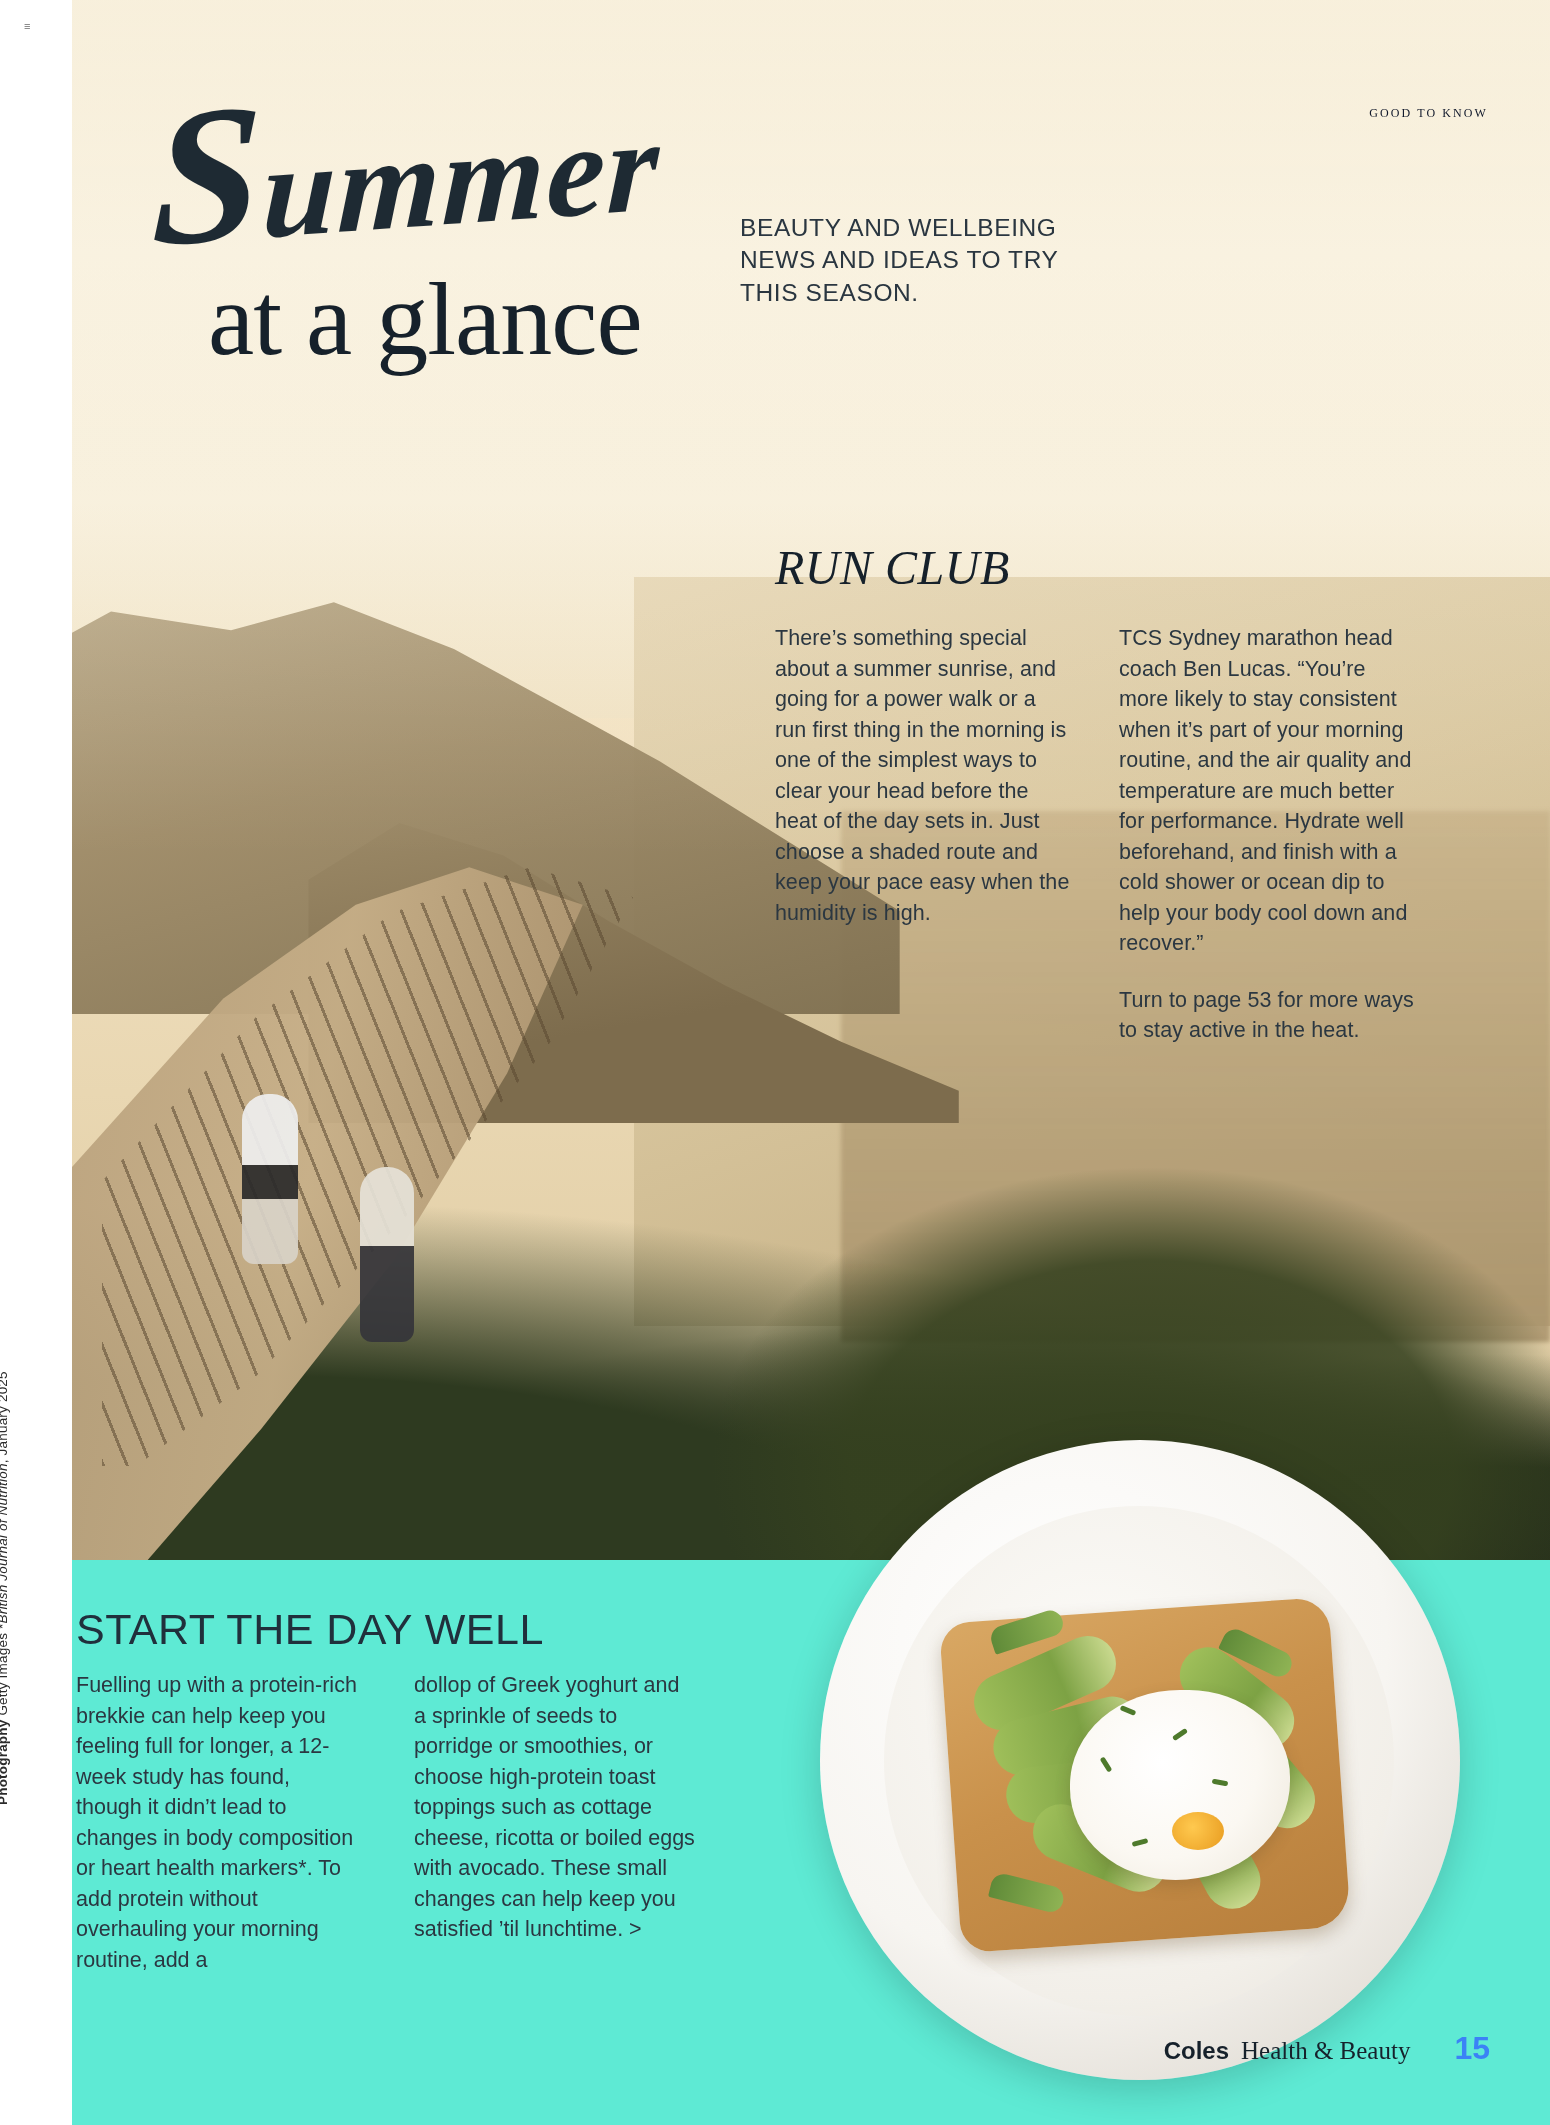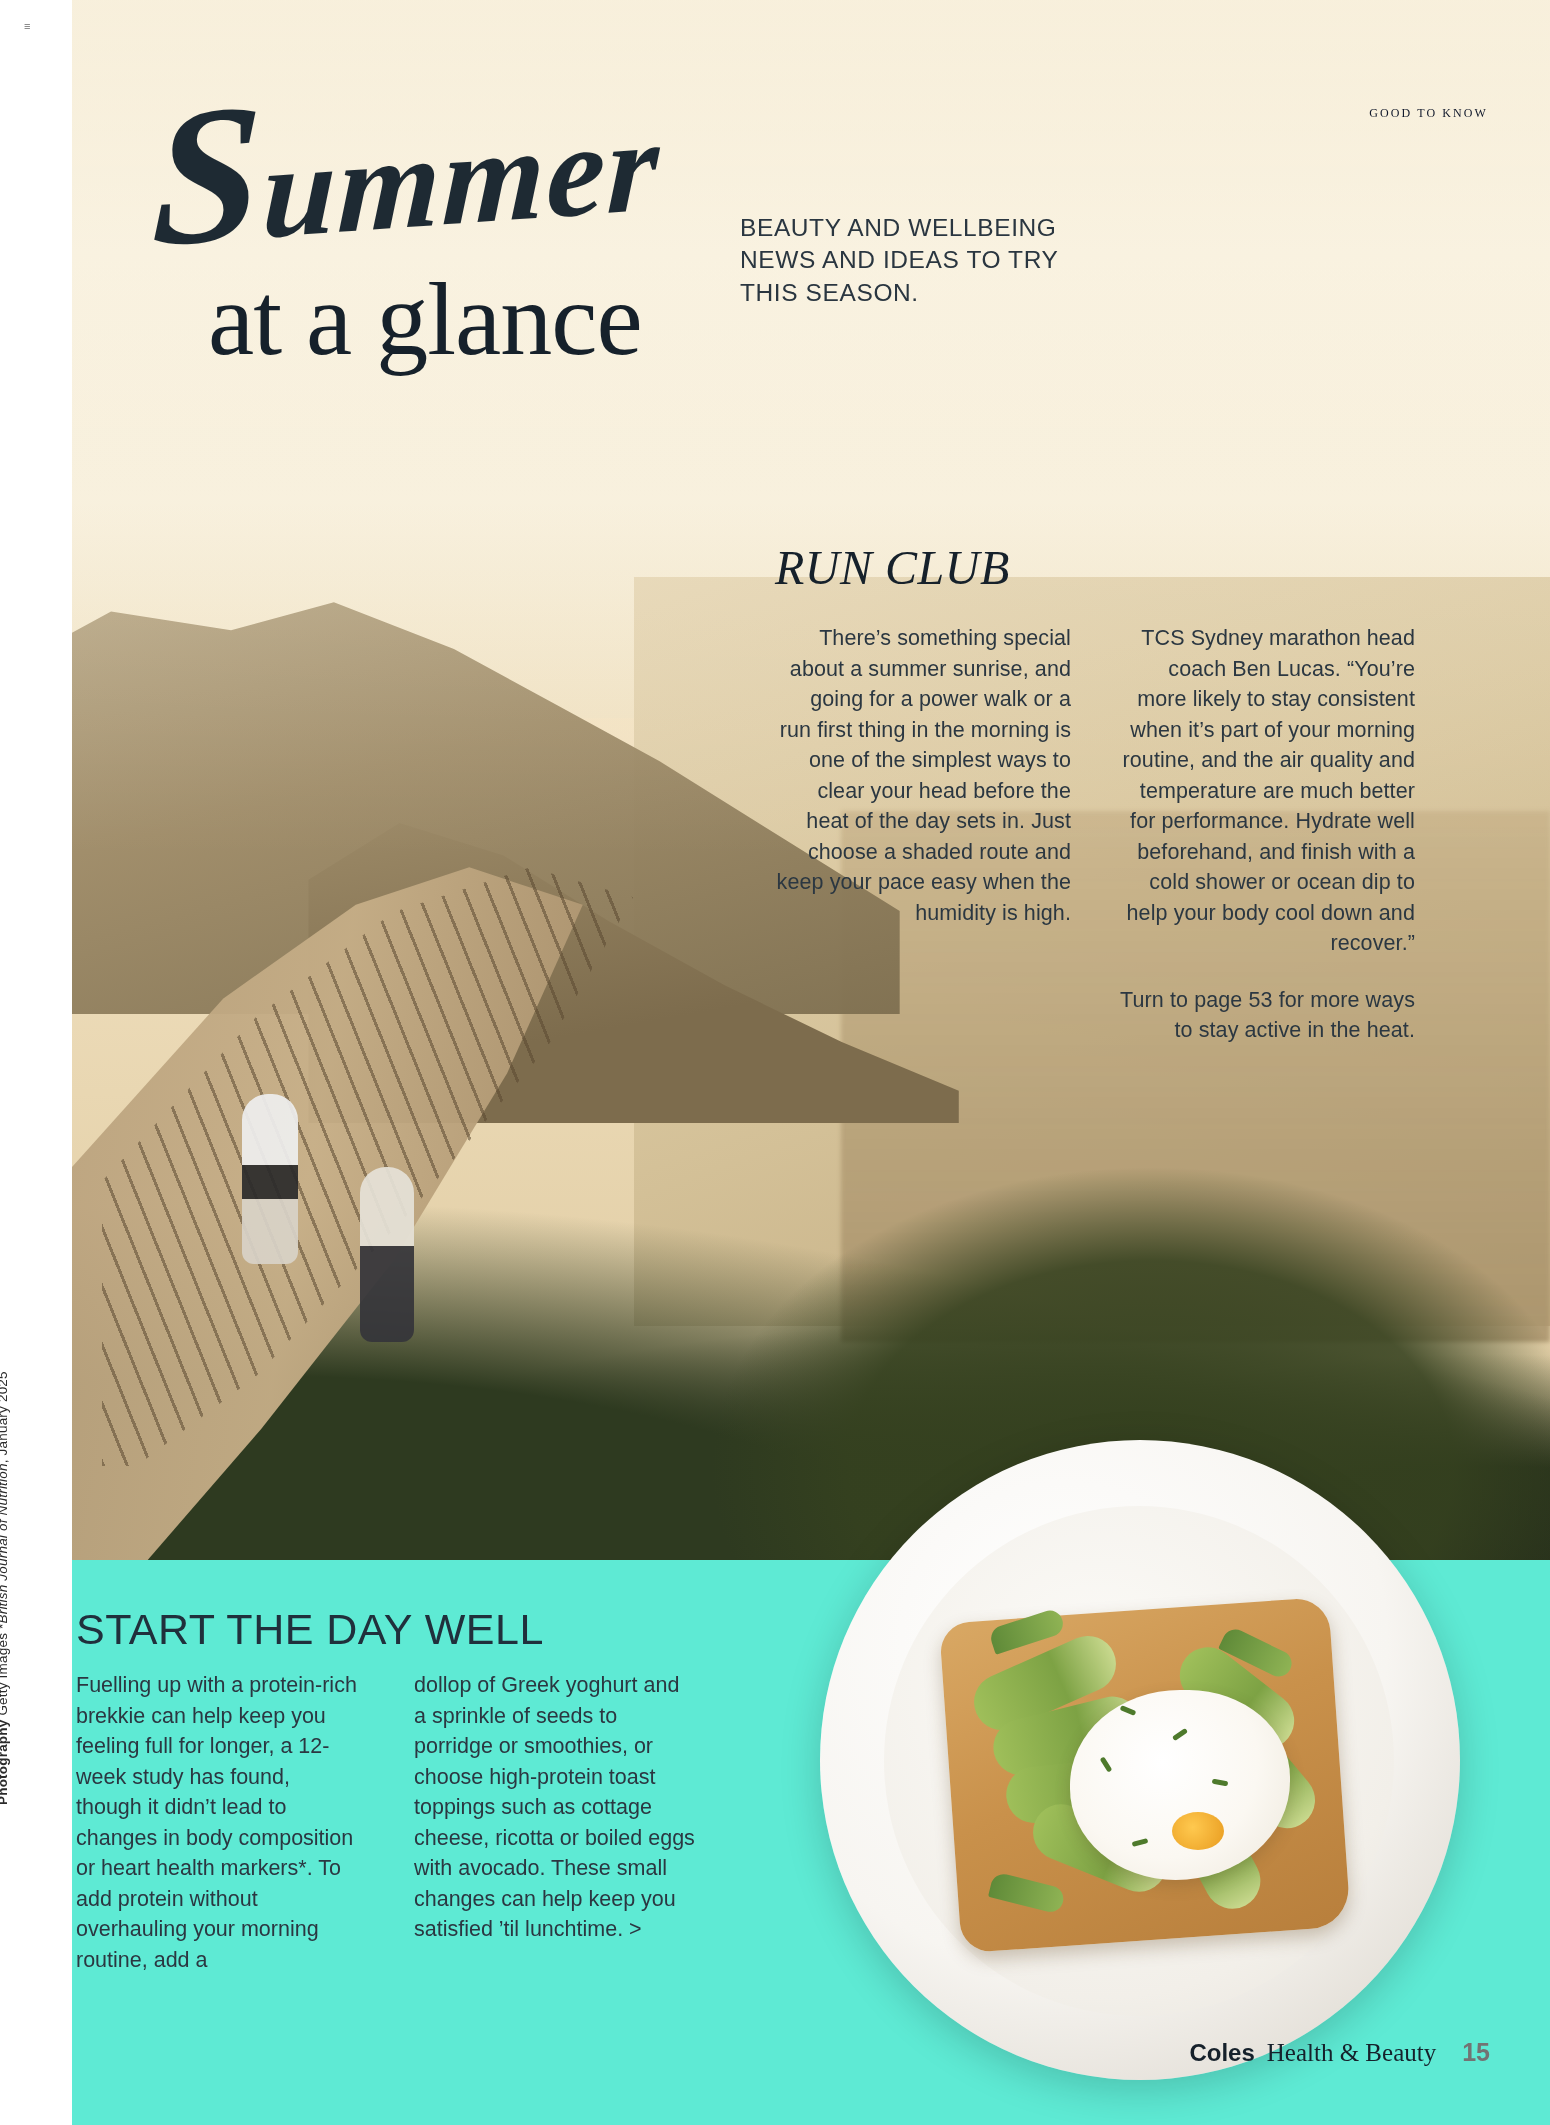--- a/index.html
+++ b/index.html
@@ -189,21 +189,21 @@
     font-size: 48px;
     font-weight: 400;
     margin: 0 0 28px 0;
     color: #16212b;
     letter-spacing: .5px;
   }
   .cols {
     display: flex;
     gap: 48px;
   }
-  .col { width: 298px; text-align: right; }
+  .col { width: 298px; }
   .col p {
     margin: 0 0 26px 0;
     font-size: 21.5px;
     line-height: 1.42;
     color: #2b3741;
     letter-spacing: .1px;
   }
   .col p:last-child { margin-bottom: 0; }
 
   
@@ -325,23 +325,23 @@
     margin-top: 13px;
   }
   .footer .hb {
     font-family: "Liberation Serif", serif;
     font-size: 25px;
     color: #16212b;
   }
   .footer .pnum {
     font-family: "Liberation Sans", sans-serif;
     font-weight: 700;
-    font-size: 25px;
-    color: #737373;
-    margin-left: 14px;
+    font-size: 32px;
+    color: #3b82f6;
+    margin-left: 32px;
   }
 </style>
 </head>
 <body>
 
 <div class="page">
 
   <div class="hero">
     <div class="sky"></div>
     <div class="sea"></div>

